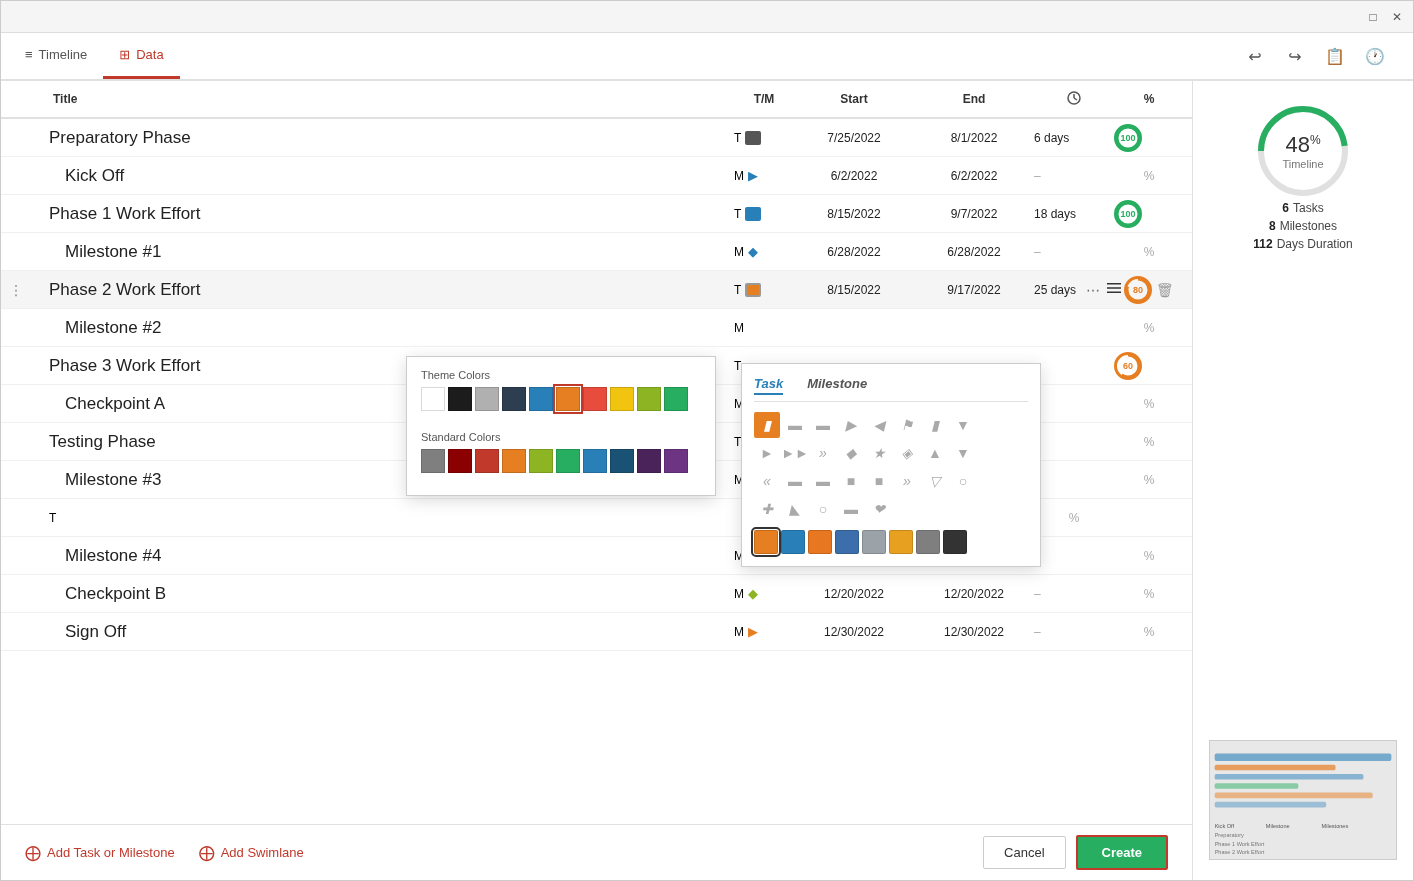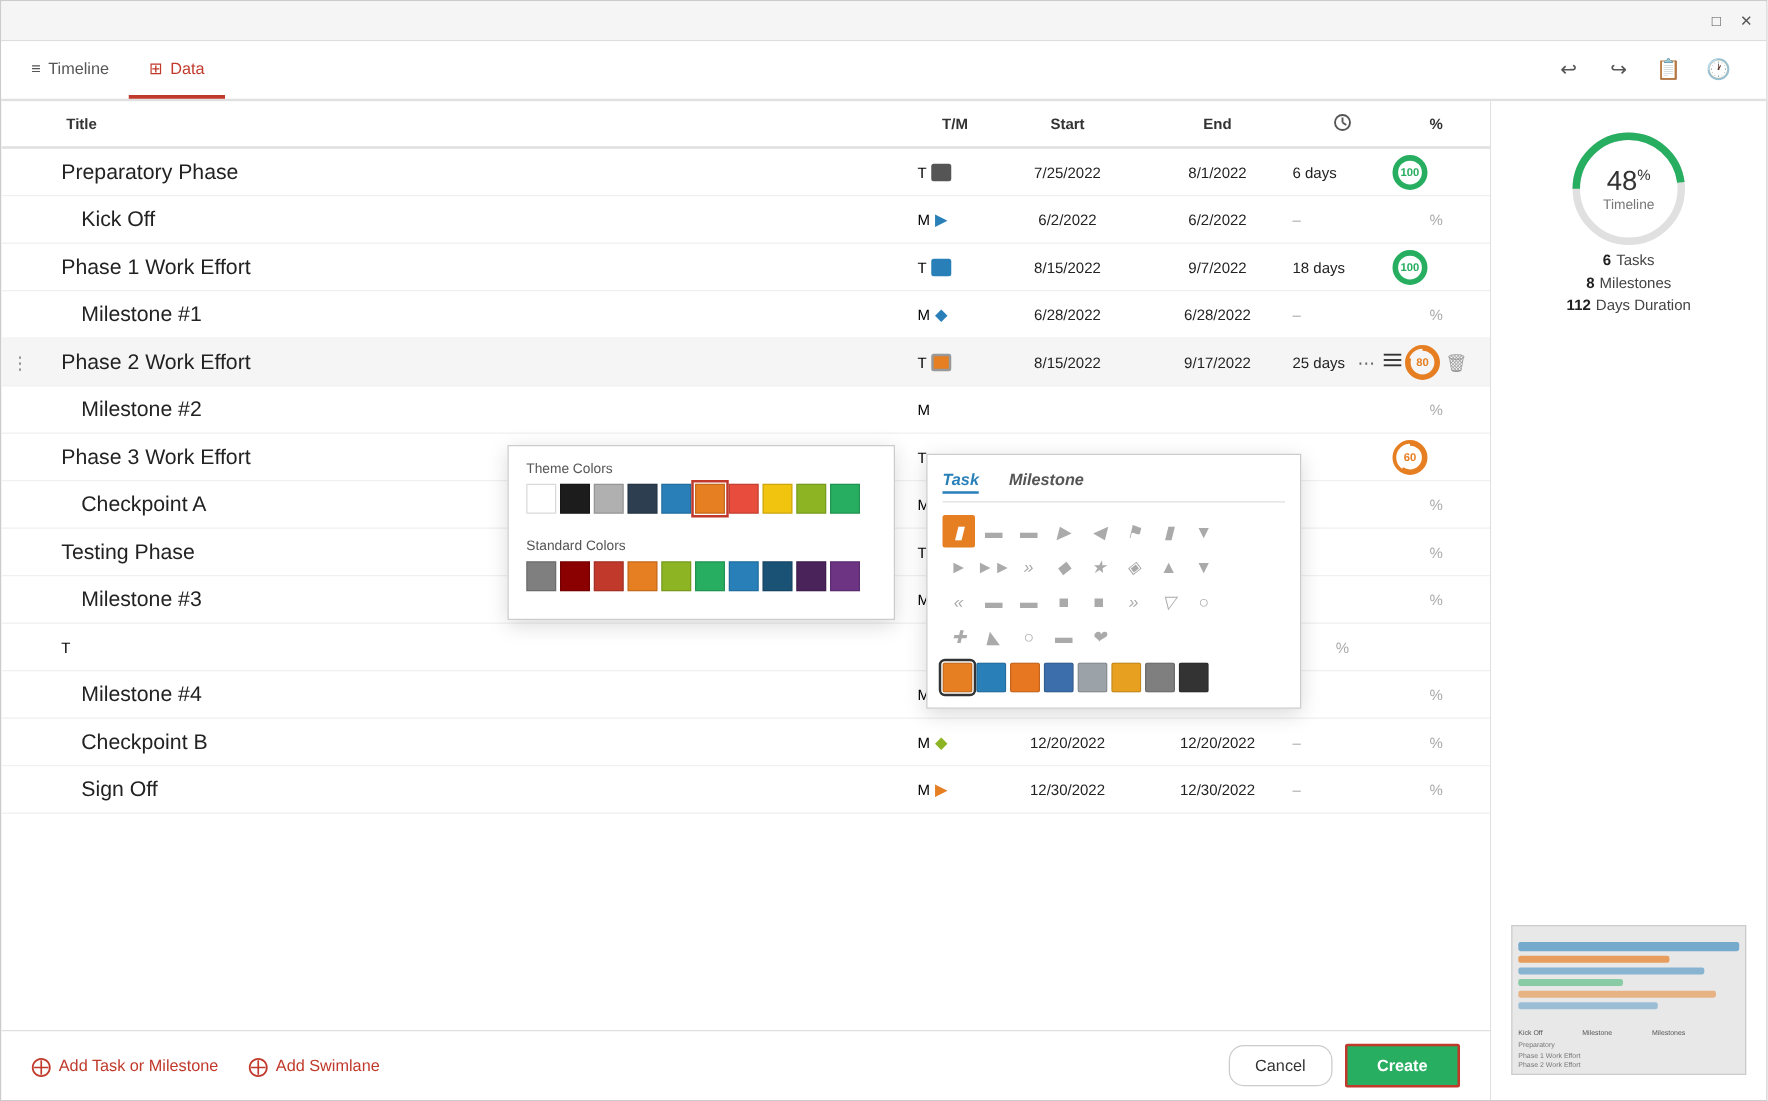--- a/index.html
+++ b/index.html
@@ -383,21 +383,21 @@
       gap: 10px;
       align-items: center;
     }
     .btn-cancel {
       padding: 8px 20px;
       background: #fff;
       border: 1px solid #ccc;
       cursor: pointer;
       font-size: 13px;
       color: #333;
-      border-radius: 12px;
+      border-radius: 2px;
     }
     .btn-create {
       padding: 8px 24px;
       background: #27AE60;
       border: 2px solid #C0392B;
       cursor: pointer;
       font-size: 13px;
       color: #fff;
       font-weight: 600;
       border-radius: 2px;

